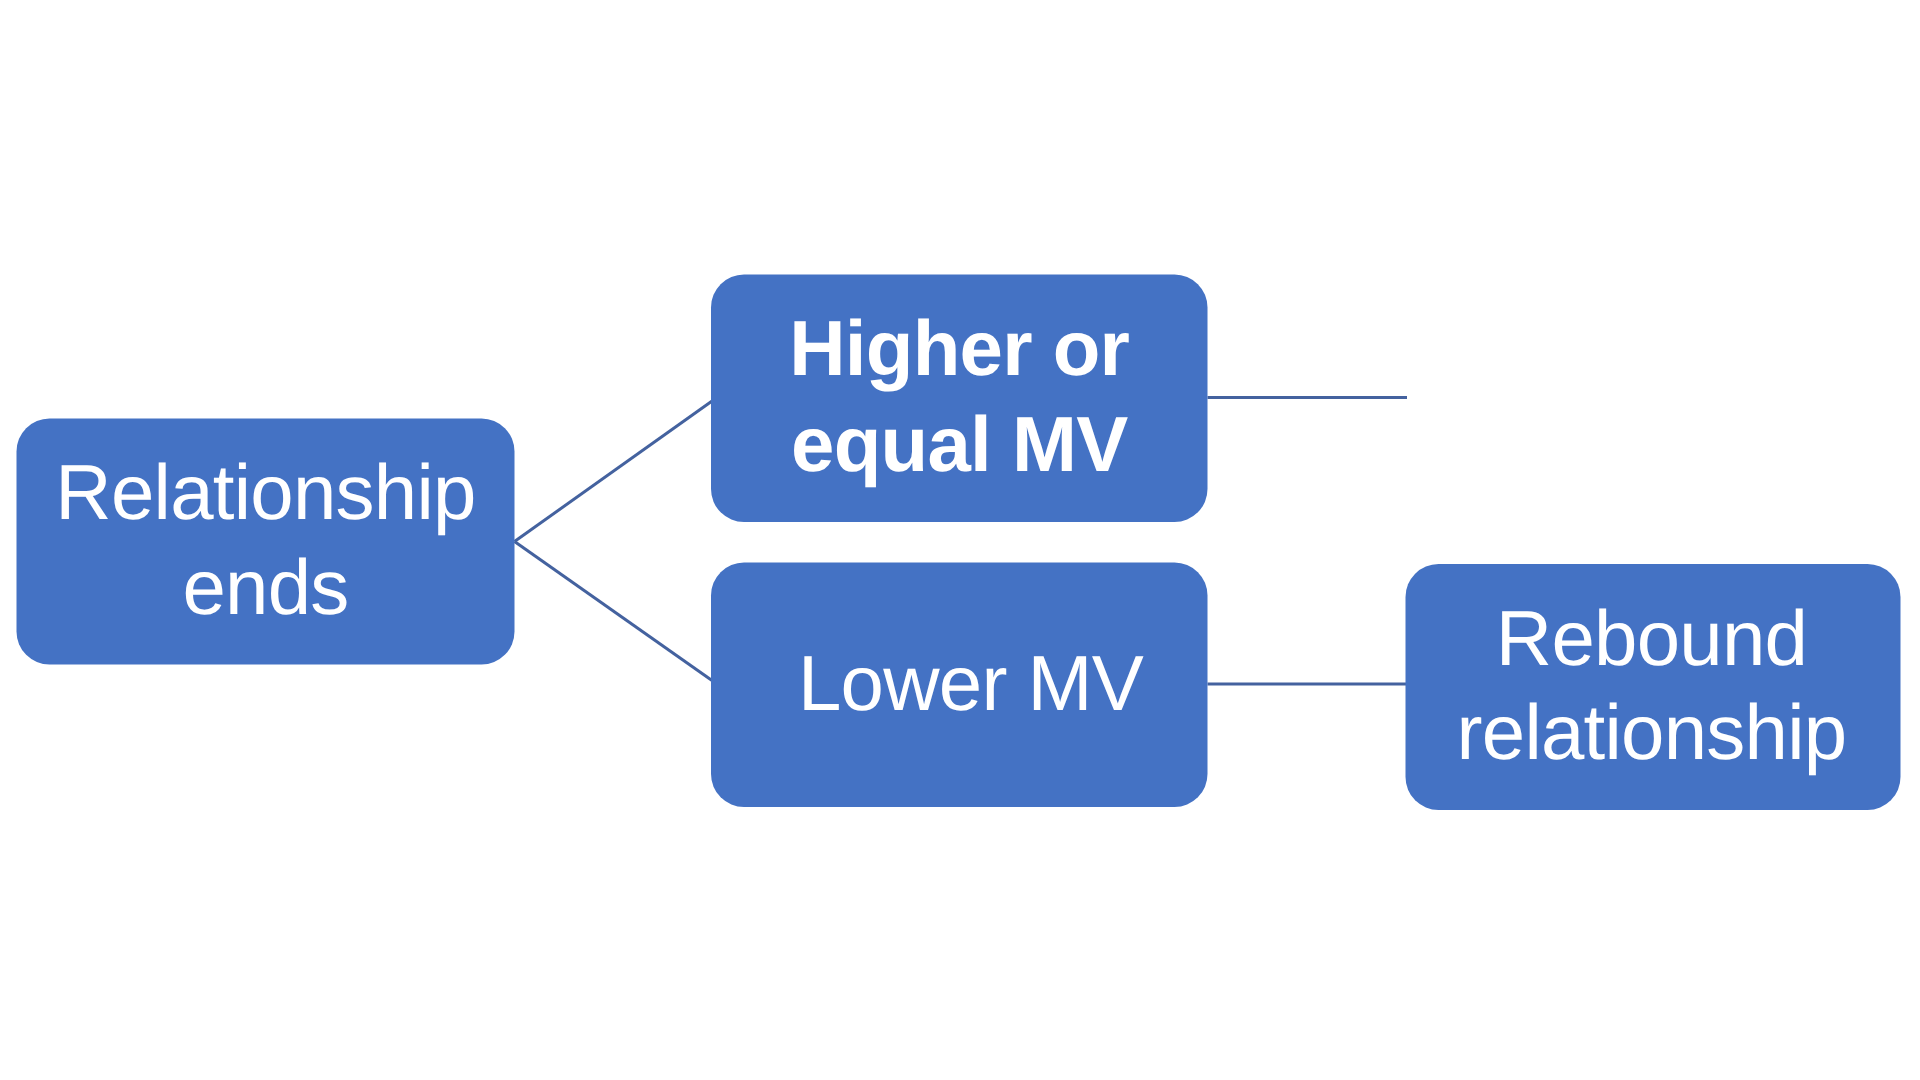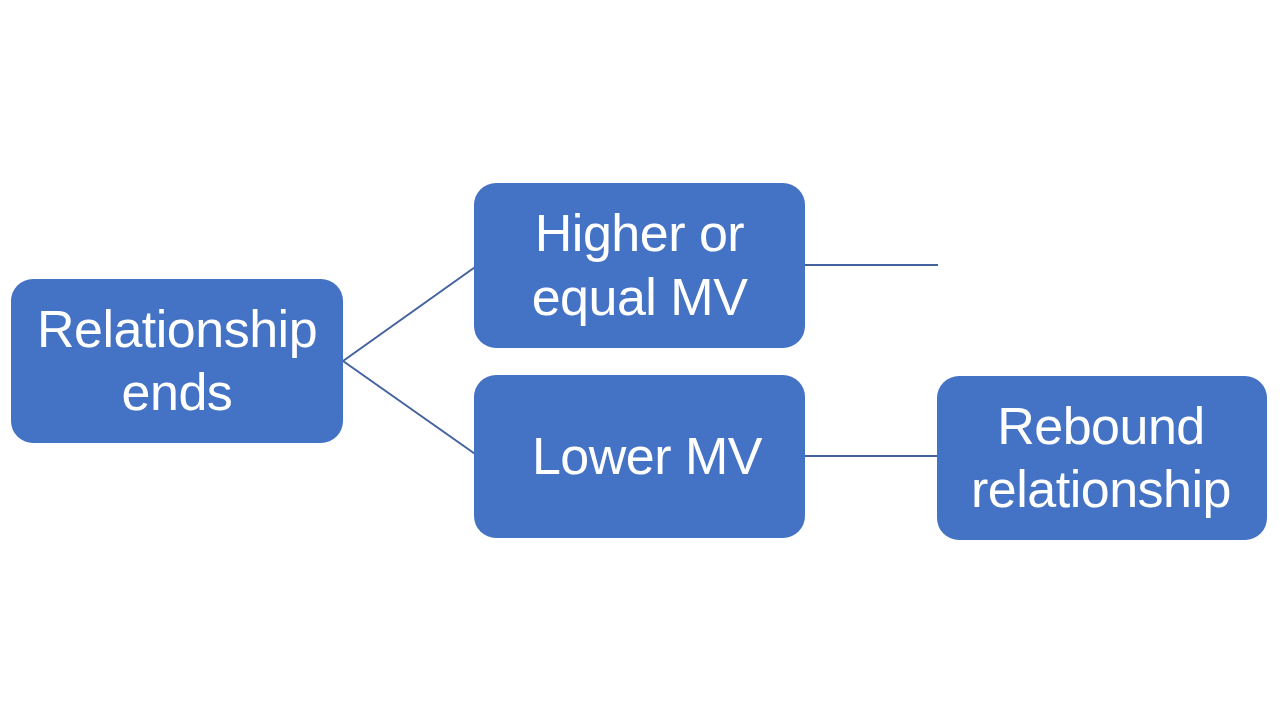--- a/index.html
+++ b/index.html
@@ -35,21 +35,21 @@
     align-items: center;
     justify-content: center;
     text-align: center;
     font-size: 52px;
     line-height: 1.22;
     padding: 0 18px;
     box-sizing: border-box;
     letter-spacing: -0.5px;
   }
   .node-root    { left: 11px;  top: 279px; width: 332px; height: 164px; align-items: center; }
-  .node-b-top   { left: 474px; top: 183px; width: 331px; height: 165px; }
+  .node-b-top   { left: 474px; top: 183px; width: 331px; height: 165px; font-weight: bold; }
   .node-b-bot   { left: 474px; top: 375px; width: 331px; height: 163px; padding-left: 33px; }
   .node-o-top   { left: 938px; top: 184px; width: 329px; height: 164px; }
   .node-o-bot   { left: 937px; top: 376px; width: 330px; height: 164px; padding-left: 16px; }
 </style>
 </head>
 <body>
 
 <div class="slide">
 
   <svg class="connectors" viewBox="0 0 1280 720" xmlns="http://www.w3.org/2000/svg">

